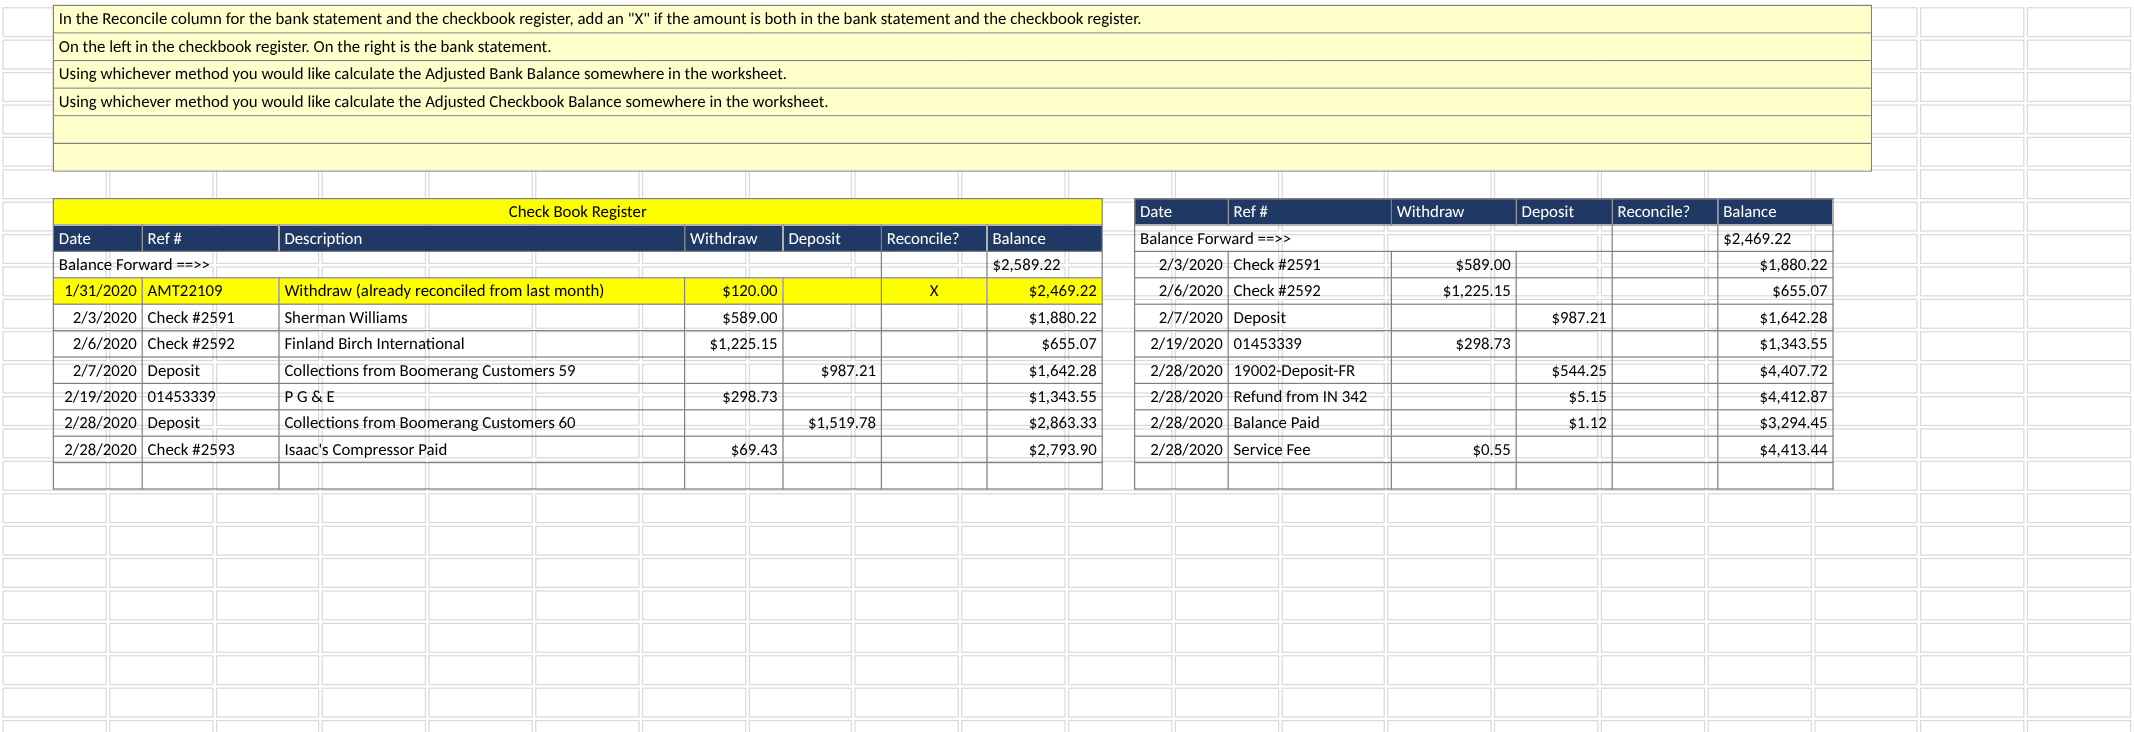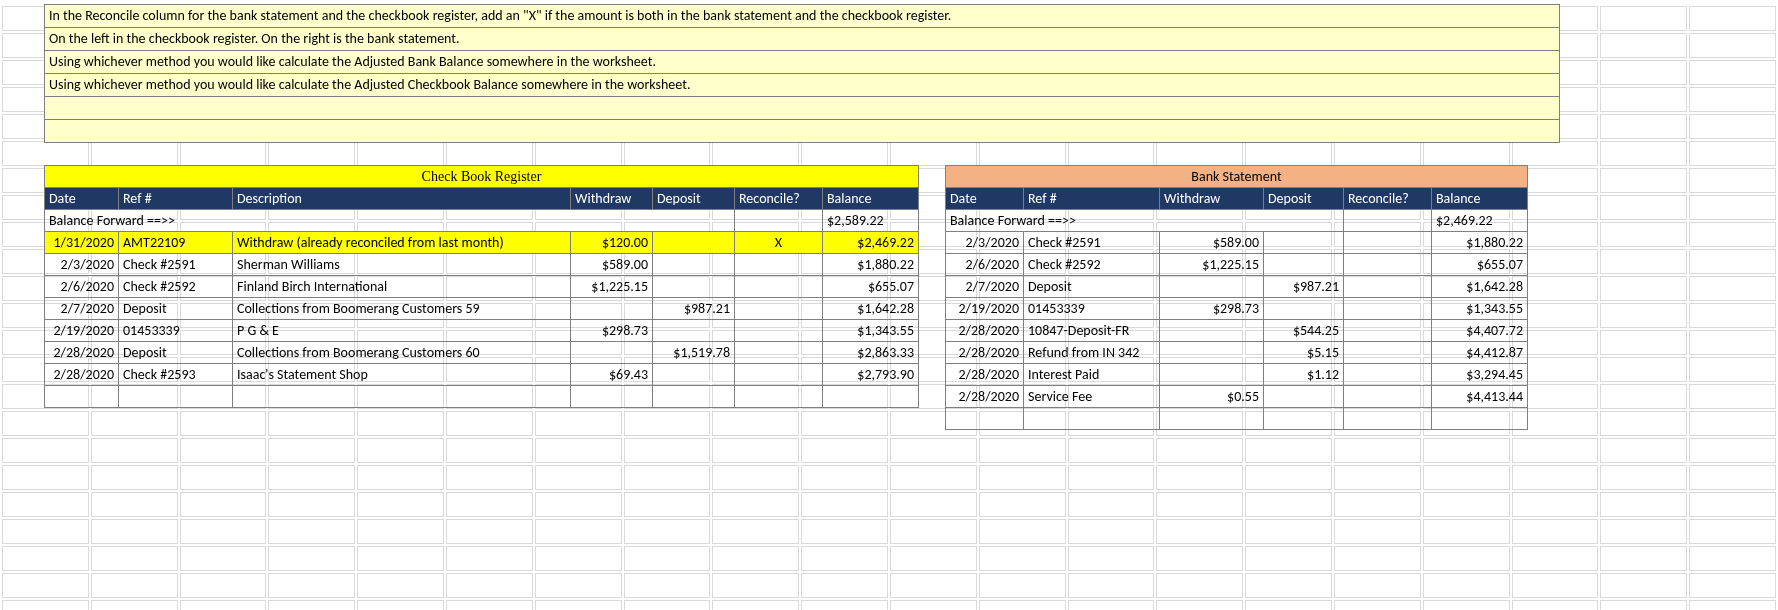--- a/index.html
+++ b/index.html
@@ -7,21 +7,21 @@
   .grid-bg{position:absolute;inset:0;}
   .grid-bg td{border:1px solid #d9d9d9;height:21px;}
   .content{position:relative;z-index:1;}
   .instr-box{margin:4px 0 0 44px;width:1514px;border:1px solid #7f7f7f;}
   .instr-box div{background:#ffffcc;border-bottom:1px solid #7f7f7f;padding:2px 4px;min-height:18px;line-height:18px;}
   .instr-box div:last-child{border-bottom:none;}
   .tables-wrap{display:flex;align-items:flex-start;margin:22px 0 0 44px;}
   table.data{border-collapse:collapse;table-layout:fixed;}
   table.data td,table.data th{border:1px solid #7f7f7f;padding:2px 4px;height:17px;line-height:17px;white-space:nowrap;overflow:hidden;vertical-align:middle;}
   .title-row td{background:#1f3864;color:#fff;text-align:center;font-weight:normal;}
-  .title-yellow{background:#ffff00 !important;color:#000 !important;font-family:Liberation Serif, serif;}
+  .title-yellow{background:#ffff00 !important;color:#000 !important;}
   .title-orange{background:#f4b183 !important;color:#000 !important;}
   .hdr-row td{background:#1f3864;color:#fff;font-weight:normal;}
   .bf-row td{text-align:left;}
   .num{text-align:right;}
   .ctr{text-align:center;}
   .hl td{background:#ffff00;}
   .gap{width:26px;}
   
   .cb .c0{width:74px;}
   .cb .c1{width:114px;}
@@ -649,21 +649,21 @@
               <td>Deposit</td>
               <td>Collections from Boomerang Customers 60</td>
               <td class="num"></td>
               <td class="num">$1,519.78</td>
               <td class="ctr"></td>
               <td class="num">$2,863.33</td>
             </tr>
             <tr>
               <td class="num">2/28/2020</td>
               <td>Check #2593</td>
-              <td>Isaac's Statement Shop</td>
+              <td>Isaac's Compressor Paid</td>
               <td class="num">$69.43</td>
               <td class="num"></td>
               <td class="ctr"></td>
               <td class="num">$2,793.90</td>
             </tr>
           </tbody>
       <tbody>
             <tr>
               <td></td>
               <td></td>
@@ -681,23 +681,20 @@
     <table class="data bk">
       <colgroup>
             <col class="b0">
             <col class="b1">
             <col class="b2">
             <col class="b3">
             <col class="b4">
             <col class="b5">
           </colgroup>
       <tbody>
-            <tr class="title-row">
-              <td colspan="6" class="title-orange">Bank Statement</td>
-            </tr>
       <tr class="hdr-row">
         <td>Date</td>
         <td>Ref #</td>
         <td>Withdraw</td>
         <td>Deposit</td>
         <td>Reconcile?</td>
         <td>Balance</td>
       </tr>
       <tr class="bf-row">
         <td colspan="4" class="ctr">Balance Forward ==&gt;&gt;</td>
@@ -733,37 +730,37 @@
             <tr>
               <td class="num">2/19/2020</td>
               <td>01453339</td>
               <td class="num">$298.73</td>
               <td class="num"></td>
               <td class="ctr"></td>
               <td class="num">$1,343.55</td>
             </tr>
             <tr>
               <td class="num">2/28/2020</td>
-              <td>10847-Deposit-FR</td>
+              <td>19002-Deposit-FR</td>
               <td class="num"></td>
               <td class="num">$544.25</td>
               <td class="ctr"></td>
               <td class="num">$4,407.72</td>
             </tr>
             <tr>
               <td class="num">2/28/2020</td>
               <td>Refund from IN 342</td>
               <td class="num"></td>
               <td class="num">$5.15</td>
               <td class="ctr"></td>
               <td class="num">$4,412.87</td>
             </tr>
             <tr>
               <td class="num">2/28/2020</td>
-              <td>Interest Paid</td>
+              <td>Balance Paid</td>
               <td class="num"></td>
               <td class="num">$1.12</td>
               <td class="ctr"></td>
               <td class="num">$3,294.45</td>
             </tr>
             <tr>
               <td class="num">2/28/2020</td>
               <td>Service Fee</td>
               <td class="num">$0.55</td>
               <td class="num"></td>

